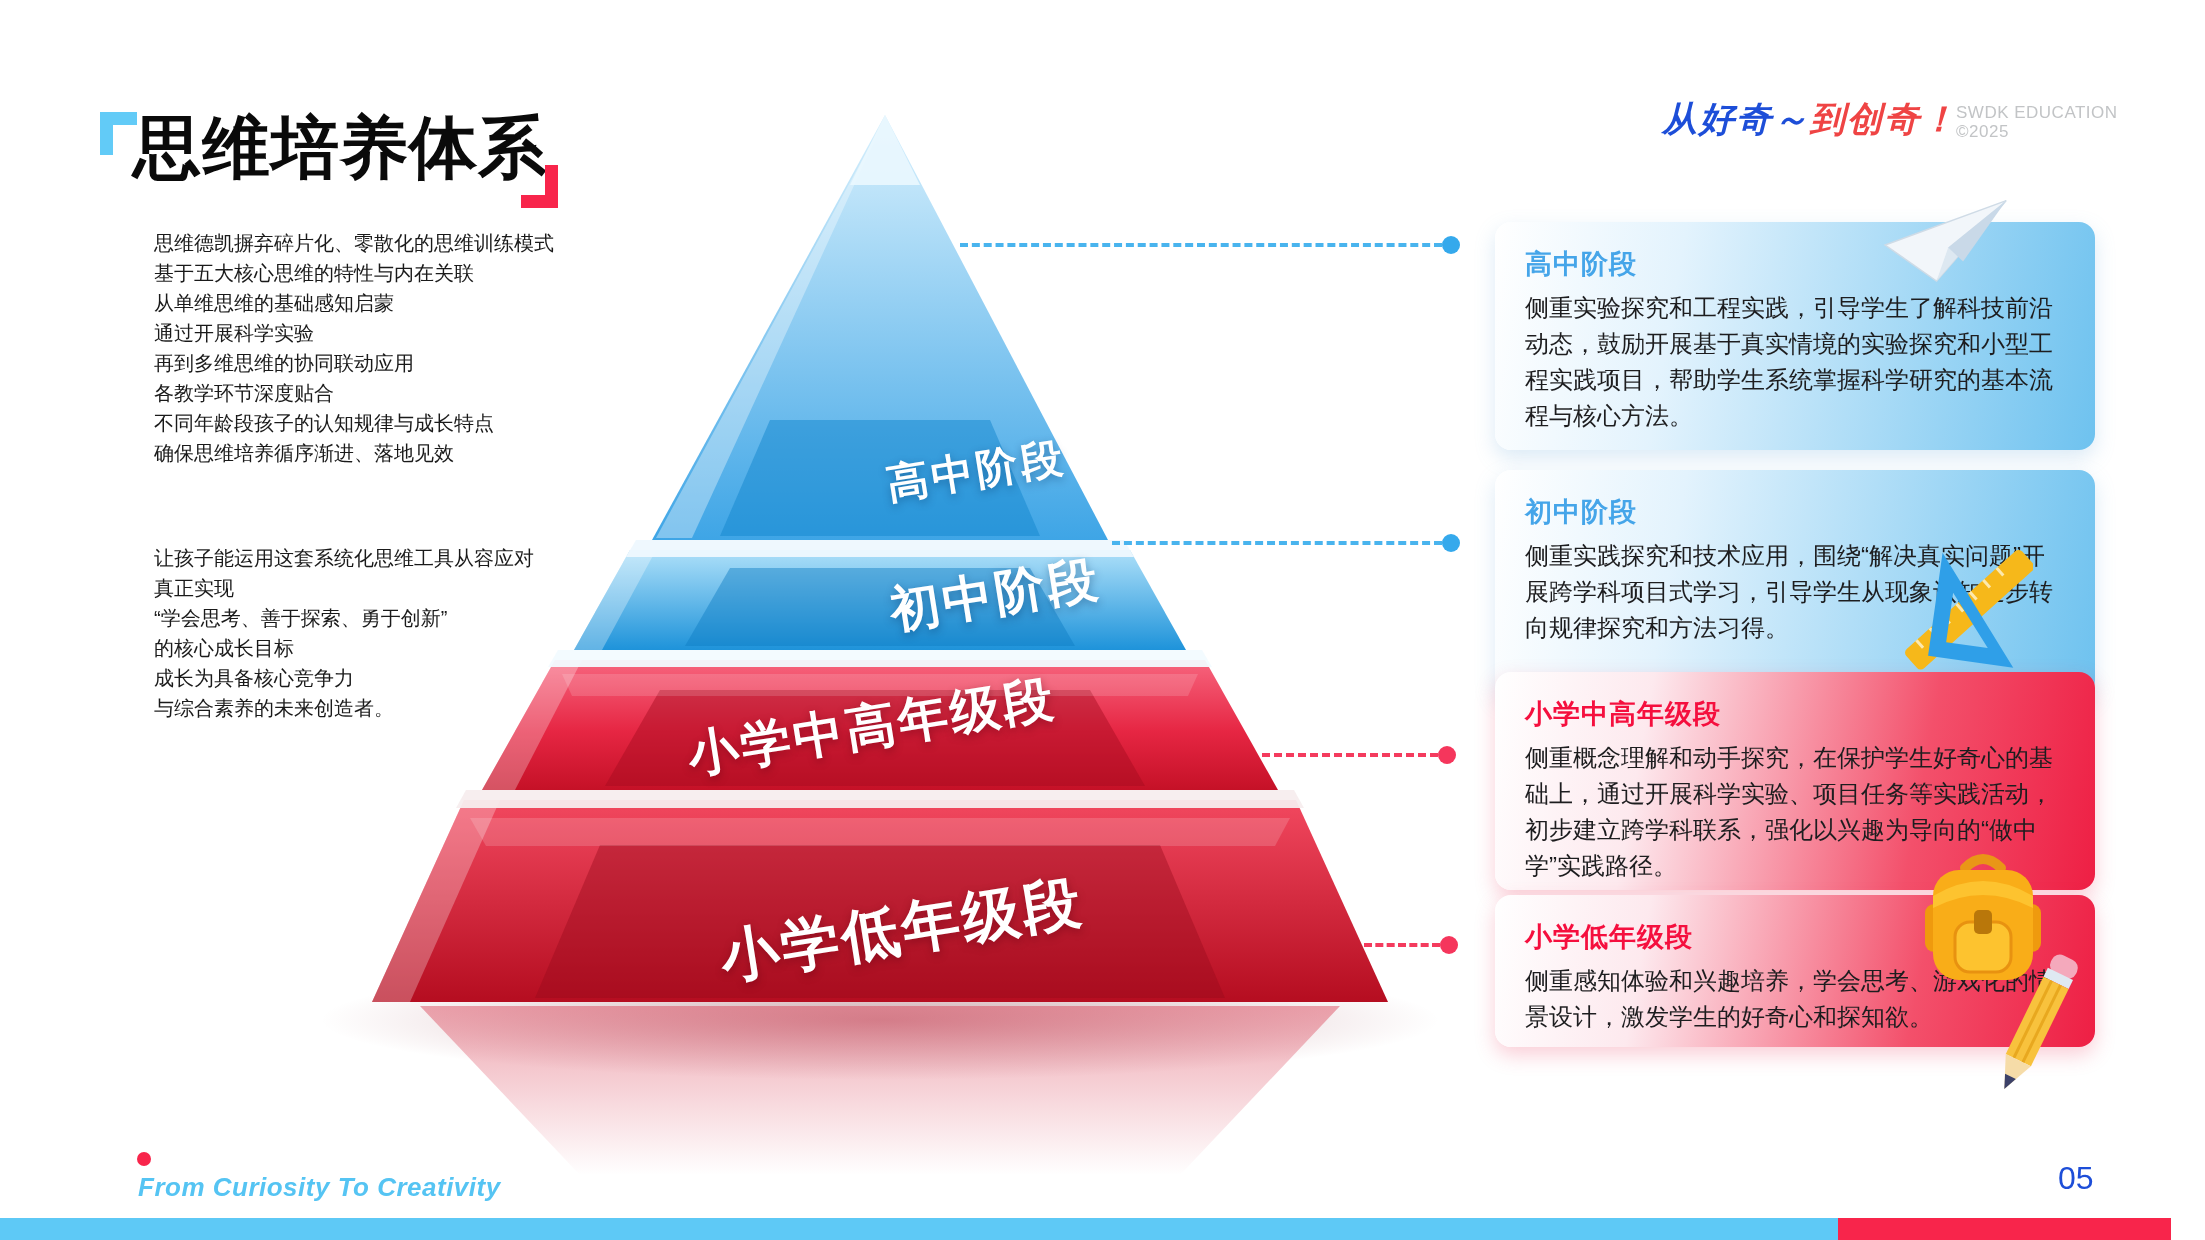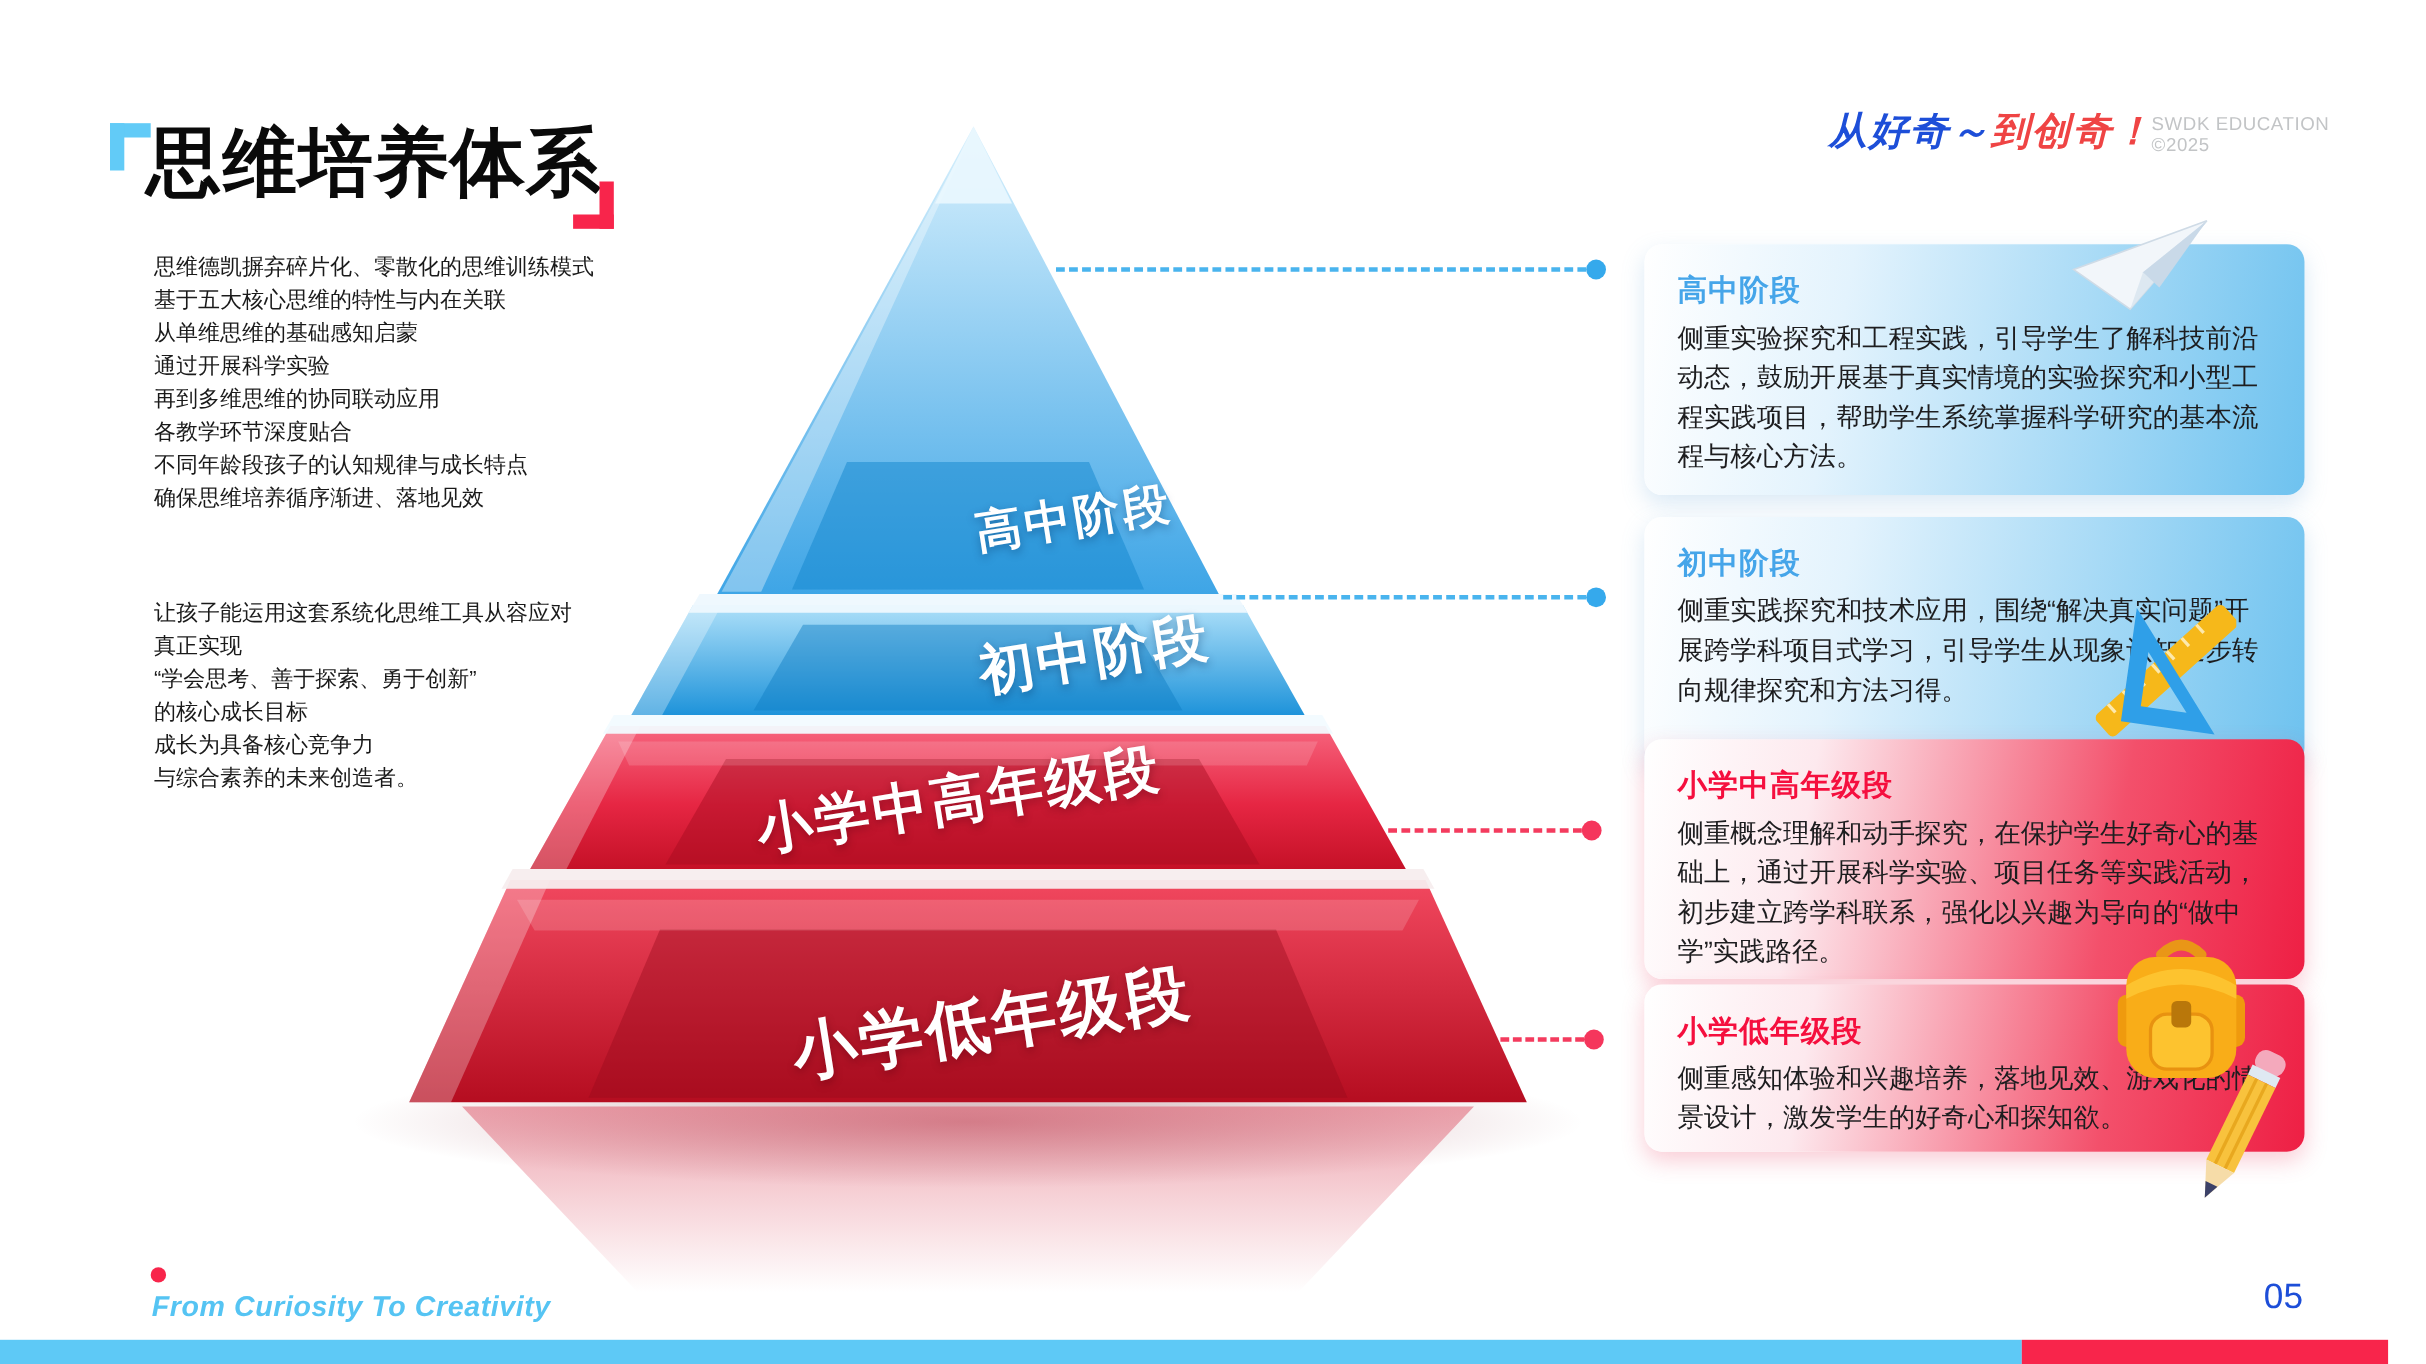--- a/index.html
+++ b/index.html
@@ -15,21 +15,21 @@
               border-bottom:13px solid #f8254b;border-right:13px solid #f8254b;}
 
   .slogan{position:absolute;left:1662px;top:96px;font-size:35px;font-weight:800;
           font-style:italic;letter-spacing:2px;white-space:nowrap;}
   .slogan .blue{color:#1d4ed8;font-style:italic;}
   .slogan .red{color:#ef4444;}
   .brand{position:absolute;left:1956px;top:103px;font-size:17px;line-height:19px;
          color:#c2c4c6;letter-spacing:.5px;}
 
   
-  .intro{position:absolute;left:140px;font-size:20px;line-height:30px;color:#1a1a1a;}
+  .intro{position:absolute;left:154px;font-size:20px;line-height:30px;color:#1a1a1a;}
   .intro-1{top:228px;}
   .intro-2{top:543px;}
 
   
   .pyramid-svg{position:absolute;left:300px;top:90px;width:1220px;height:1110px;}
   .tier-label{position:absolute;color:#fff;font-weight:800;white-space:nowrap;
               transform:translate(-50%,-50%) rotate(-9deg);letter-spacing:3px;}
   .tier-label.blue{text-shadow:0 3px 8px rgba(0,45,95,.4);}
   .tier-label.red{text-shadow:0 3px 8px rgba(95,0,18,.45);}
   .lbl-1{left:976px;top:471px;font-size:42px;}
@@ -199,21 +199,21 @@
   <div class="card blue card-2">
     <div class="card-title">初中阶段</div>
     <div class="card-body">侧重实践探究和技术应用，围绕“解决真实问题”开展跨学科项目式学习，引导学生从现象认知逐步转向规律探究和方法习得。</div>
   </div>
   <div class="card red card-3">
     <div class="card-title">小学中高年级段</div>
     <div class="card-body">侧重概念理解和动手探究，在保护学生好奇心的基础上，通过开展科学实验、项目任务等实践活动，初步建立跨学科联系，强化以兴趣为导向的“做中学”实践路径。</div>
   </div>
   <div class="card red card-4">
     <div class="card-title">小学低年级段</div>
-    <div class="card-body">侧重感知体验和兴趣培养，落地见效、游戏化的情景设计，激发学生的好奇心和探知欲。</div>
+    <div class="card-body">侧重感知体验和兴趣培养，学会思考、游戏化的情景设计，激发学生的好奇心和探知欲。</div>
   </div>
 
   <svg class="card-icon icon-plane" viewBox="0 0 130 100">
     <g transform="rotate(6 65 50)">
       <polygon points="8,62 122,6 62,92" fill="#f2f6fa" stroke="#cfdbe6" stroke-width="1.5"></polygon>
       <polygon points="62,92 122,6 70,58" fill="#dde8f1"></polygon>
       <polygon points="70,58 122,6 86,70" fill="#c9d9e8"></polygon>
     </g>
   </svg>
 

